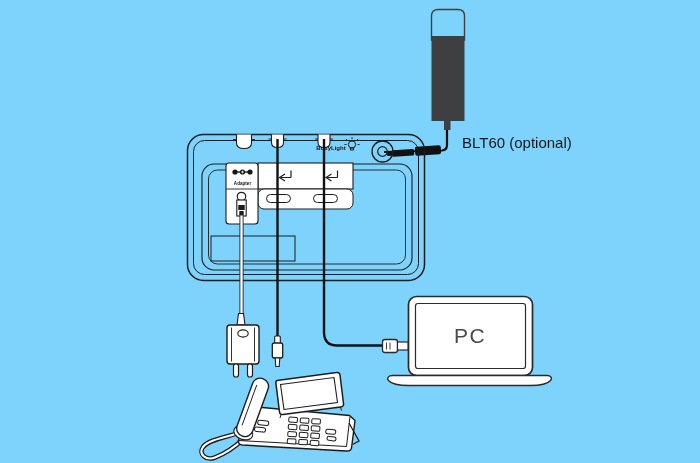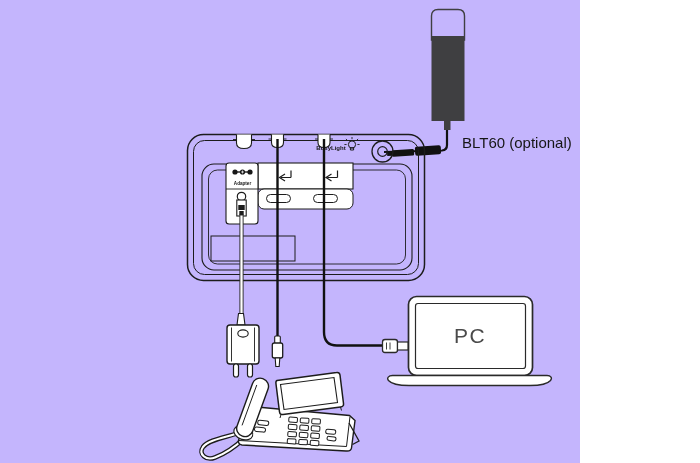--- a/index.html
+++ b/index.html
@@ -1,17 +1,17 @@
 <!DOCTYPE html>
 <html><head>
 <meta charset="utf-8">
 <style>
   html,body{margin:0;padding:0;background:#fff;}
   .stage{
-    position:relative;width:580px;height:463px;background:#c4b5fd;
+    position:relative;width:700px;height:463px;background:#7dd3fc;
     font-family:"Liberation Sans", sans-serif;overflow:hidden;
   }
   svg{display:block}
   text{font-family:"Liberation Sans", sans-serif;}
   .callout{font-size:15px;fill:#161616;}
   .tiny-bold{font-size:6px;font-weight:bold;fill:#161616;}
   .micro{font-size:4.6px;font-weight:bold;fill:#161616;}
   .pc-label{font-size:21px;fill:#4a4a4a;letter-spacing:1.5px;}
 </style>
 </head>

